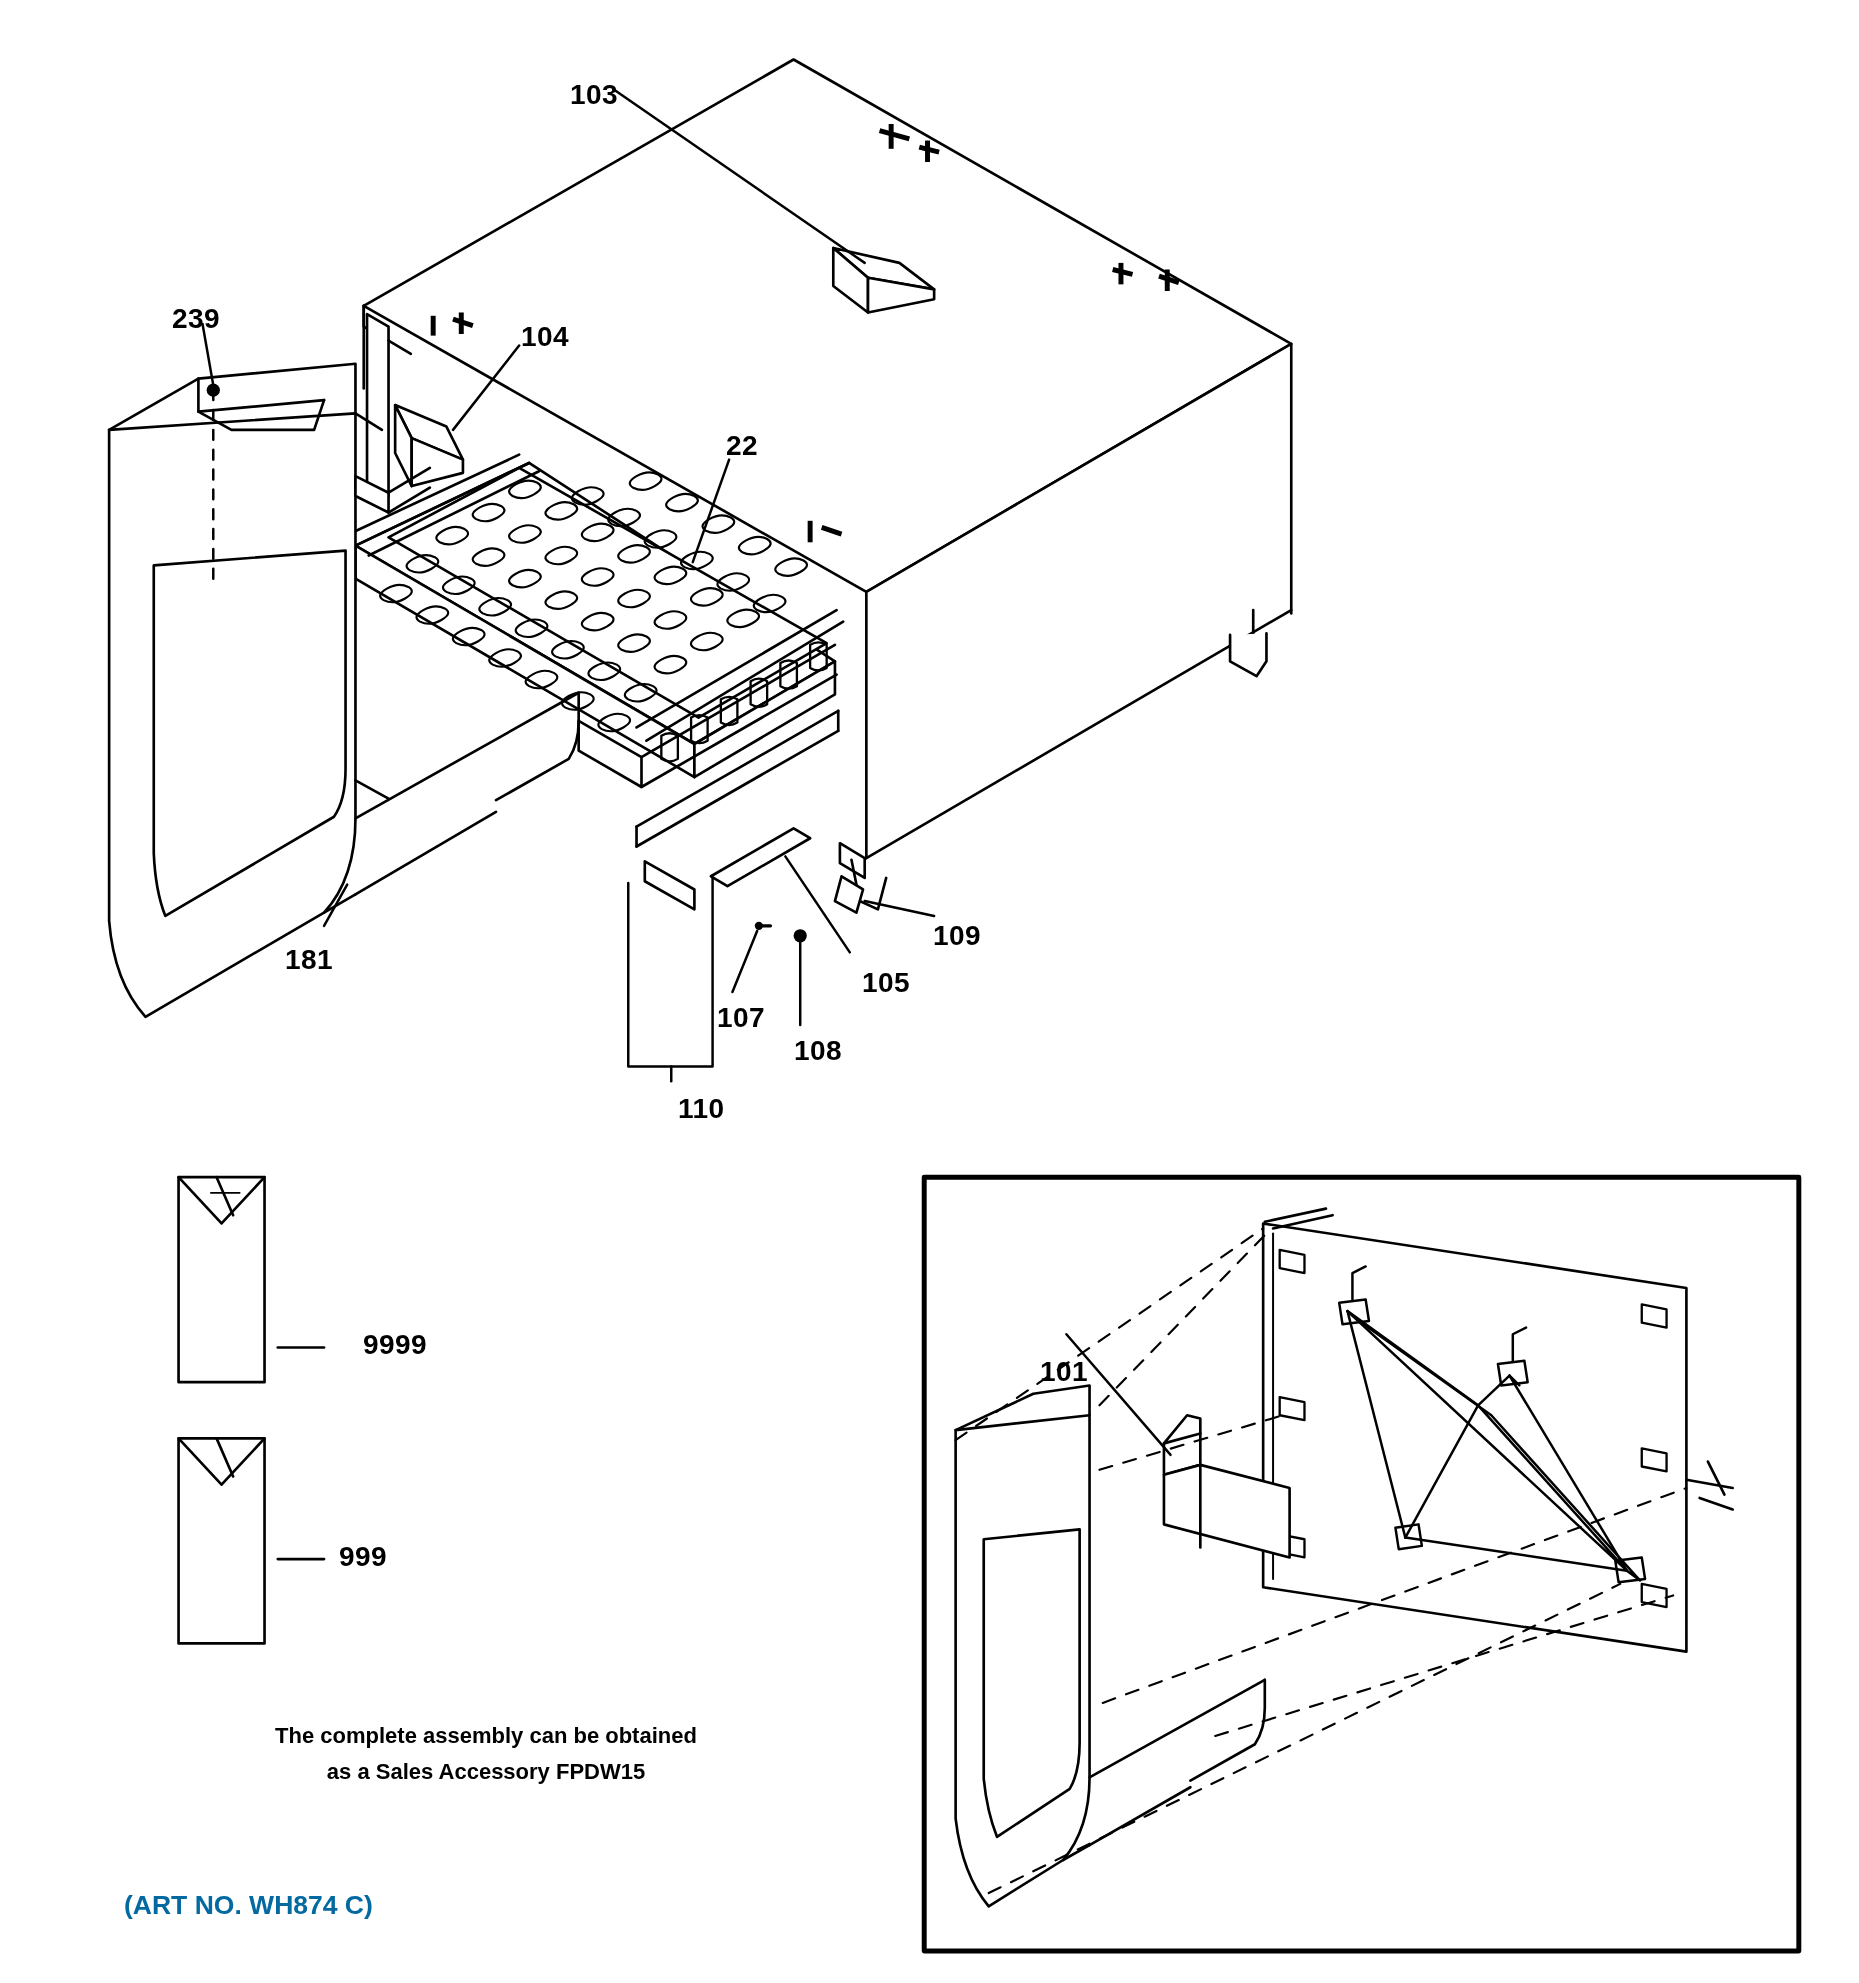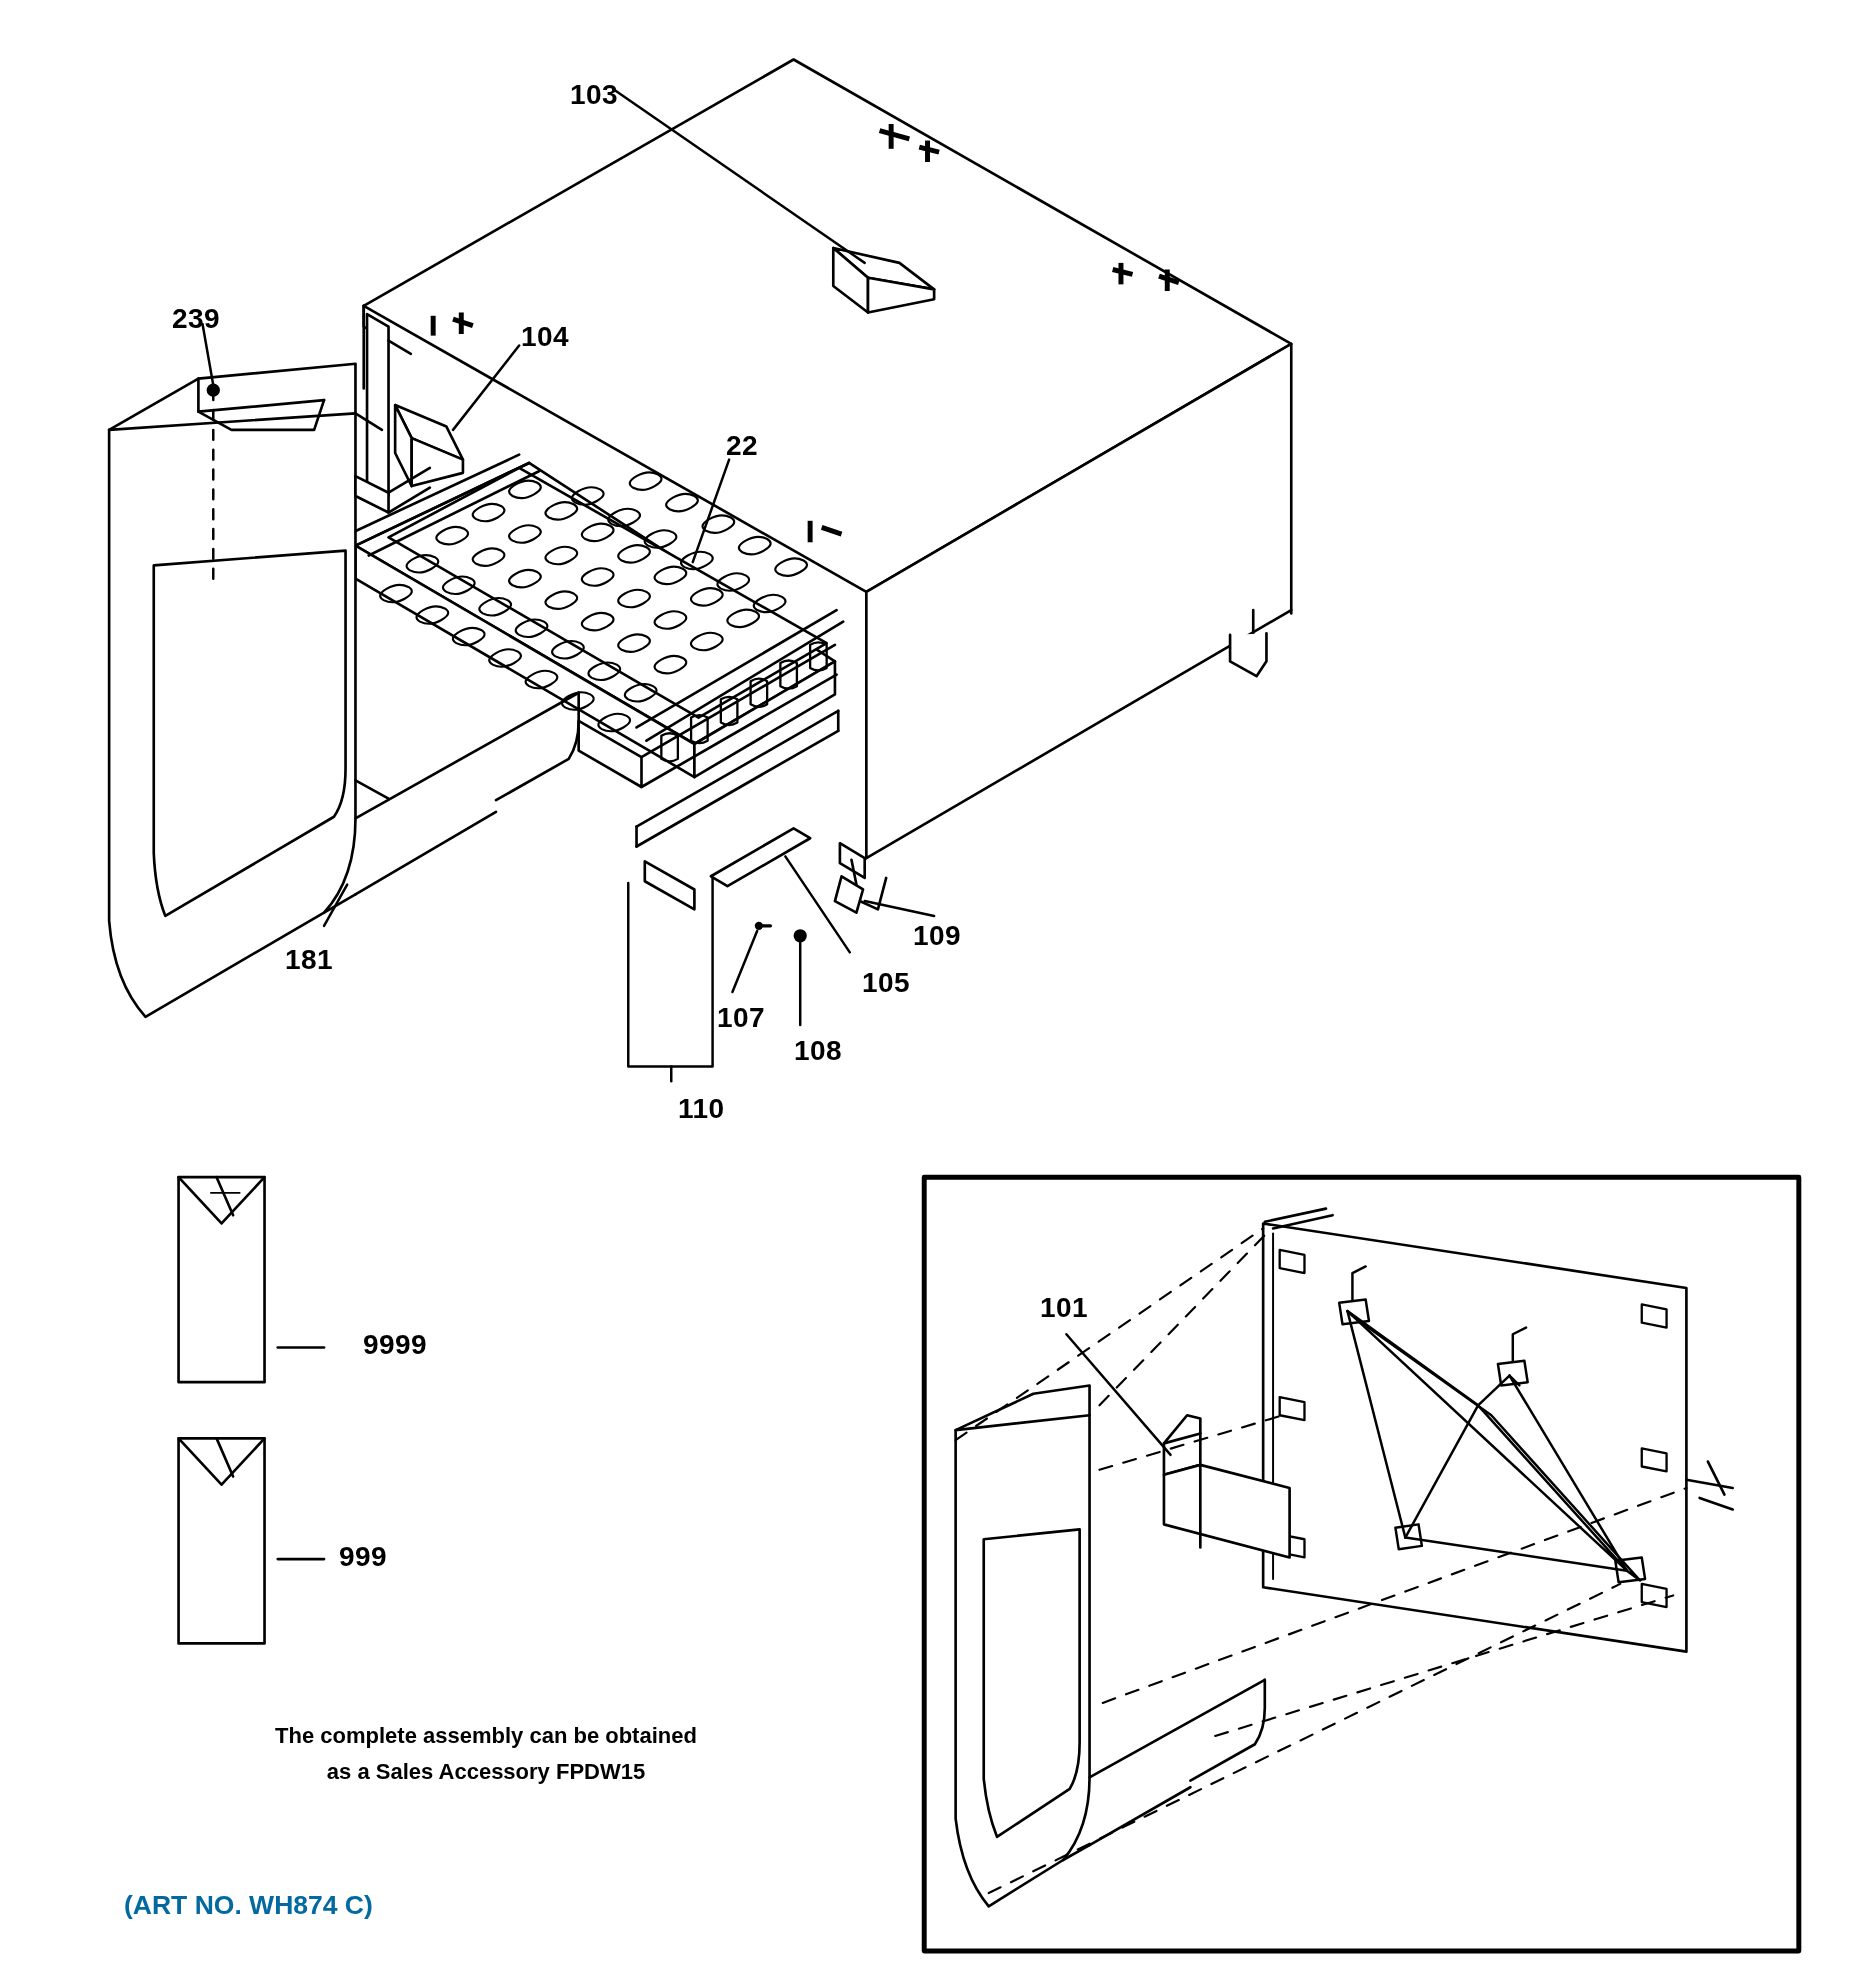--- a/index.html
+++ b/index.html
@@ -330,28 +330,28 @@
 
       <path d="M1290 1614 L1416 1760" stroke-width="3"></path>
     </g>
   </svg>
 
   <div class="lbl" style="left:570px; top:79px;">103</div>
   <div class="lbl" style="left:172px; top:303px;">239</div>
   <div class="lbl" style="left:521px; top:321px;">104</div>
   <div class="lbl" style="left:726px; top:430px;">22</div>
   <div class="lbl" style="left:285px; top:944px;">181</div>
-  <div class="lbl" style="left:913px; top:920px;">109</div>
+  <div class="lbl" style="left:933px; top:920px;">109</div>
   <div class="lbl" style="left:862px; top:967px;">105</div>
   <div class="lbl" style="left:717px; top:1002px;">107</div>
   <div class="lbl" style="left:794px; top:1035px;">108</div>
   <div class="lbl" style="left:678px; top:1093px;">110</div>
   <div class="lbl" style="left:339px; top:1329px;margin-left:24px;">9999</div>
   <div class="lbl" style="left:339px; top:1541px;">999</div>
-  <div class="lbl" style="left:1040px; top:1292px;">101</div>
+  <div class="lbl" style="left:1040px; top:1356px;">101</div>
 
   <div class="note" style="left:205px; top:1718px; width:562px;">The complete assembly can be obtained</div>
   <div class="note" style="left:205px; top:1754px; width:562px;">as a Sales Accessory FPDW15</div>
 
   <div class="artno" style="left:124px; top:1890px;">(ART NO. WH874 C)</div>
 
 </div>
 
 
 </body></html>

